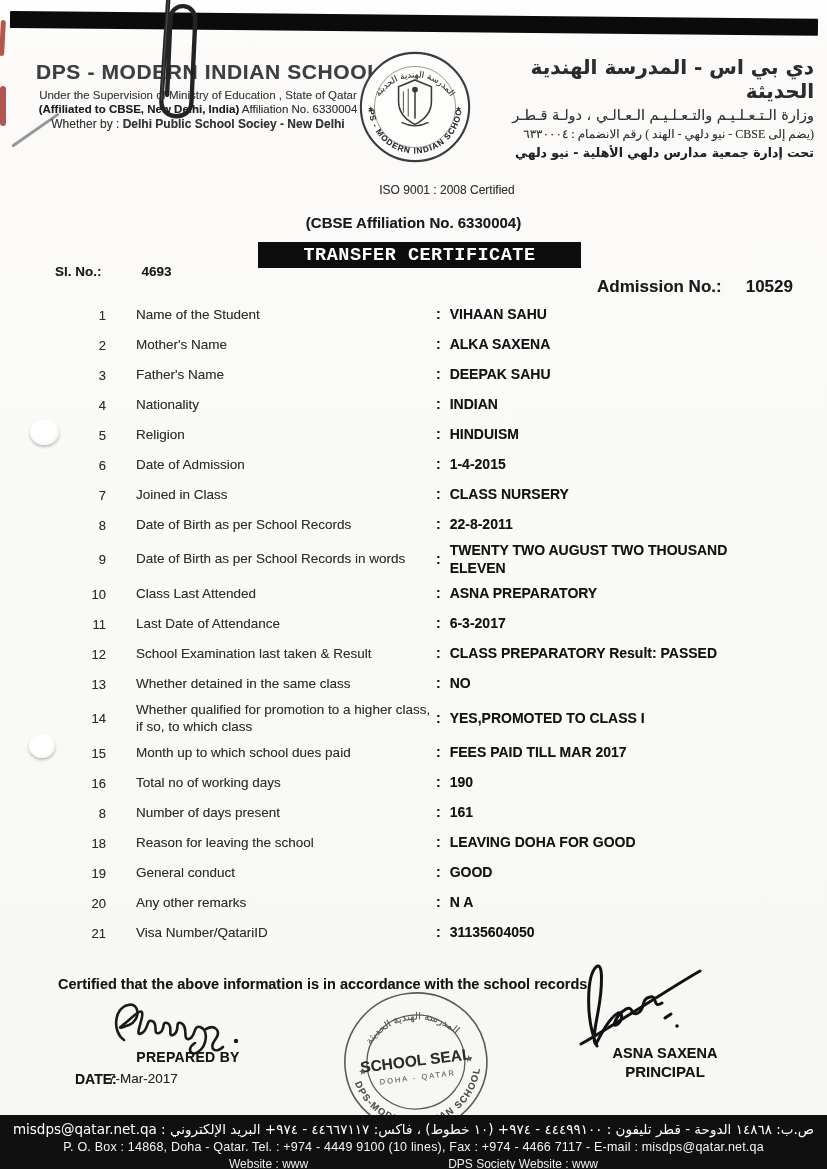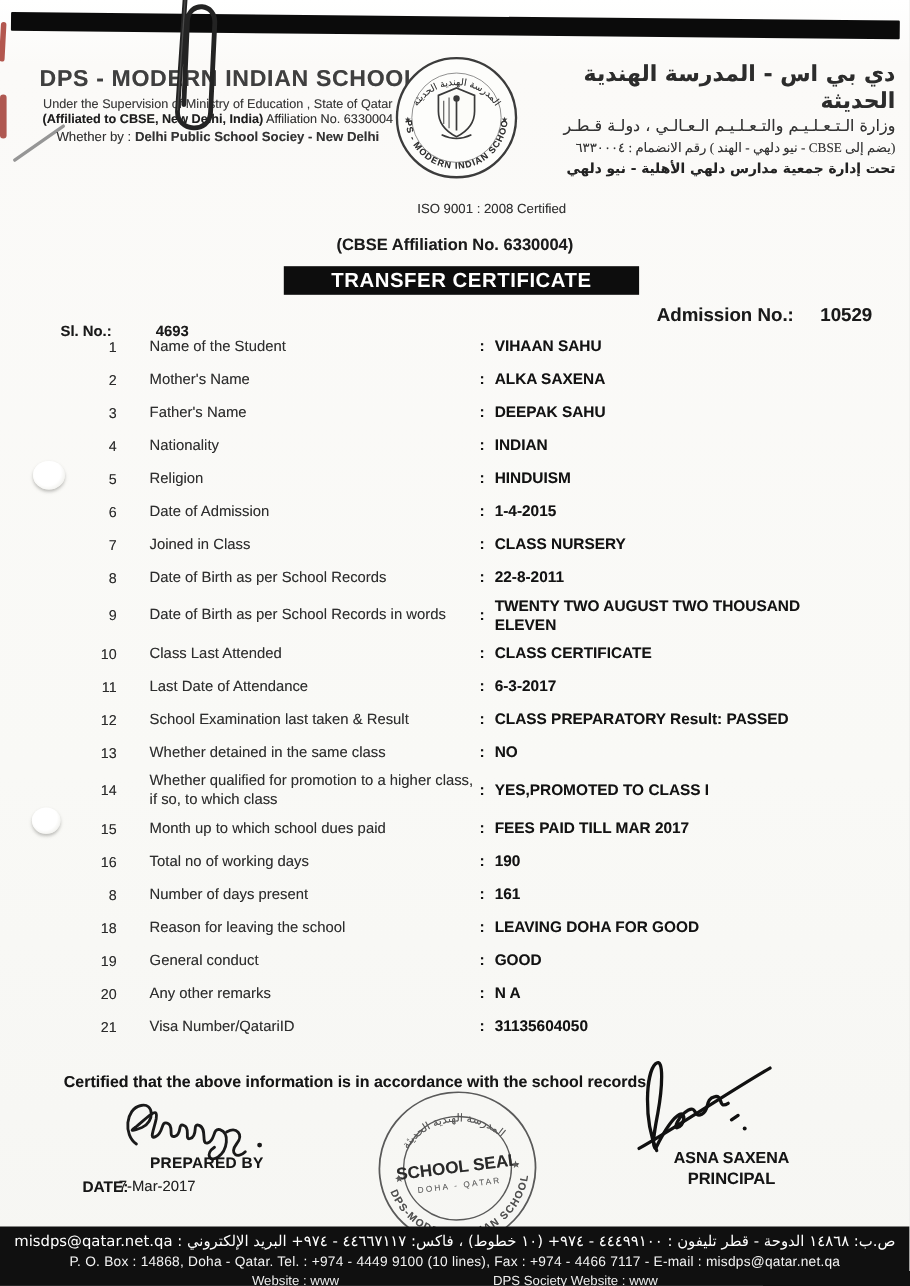--- a/index.html
+++ b/index.html
@@ -31,24 +31,24 @@
   .logo-wrap{position:absolute;left:357px;top:49px;width:116px;height:116px;}
   .iso{position:absolute;left:358px;top:183px;width:178px;text-align:center;font-size:12px;color:#333;}
   .hdr-right{position:absolute;right:13px;top:55px;width:330px;text-align:right;}
   .ar-name{font-size:20px;font-weight:bold;color:#2c2c2c;}
   .ar-l2{font-size:14.5px;color:#333;margin-top:4px;}
   .ar-l3{font-size:12px;color:#333;margin-top:4px;font-family:Liberation Serif, serif;}
   .ar-l4{font-size:12.5px;font-weight:bold;color:#222;margin-top:3px;}
 
   
   .cbse-line{position:absolute;left:0;right:0;top:214px;text-align:center;font-size:15px;font-weight:bold;color:#1b1b1b;}
-  .title-bar{position:absolute;left:258px;top:242px;width:323px;height:26px;background:#0d0d0d;color:#fff;display:flex;align-items:center;justify-content:center;font-size:18.5px;font-weight:bold;letter-spacing:.5px;}
-
-  
-  .meta-sl{position:absolute;left:55px;top:293px;font-size:13.5px;font-weight:bold;color:#1a1a1a;}
+  .title-bar{position:absolute;left:258px;top:242px;width:323px;height:26px;background:#0d0d0d;color:#fff;display:flex;align-items:center;justify-content:center;font-size:18.5px;font-weight:bold;letter-spacing:.5px;font-family:Liberation Mono, monospace;}
+
+  
+  .meta-sl{position:absolute;left:55px;top:264px;font-size:13.5px;font-weight:bold;color:#1a1a1a;}
   .meta-sl .val{margin-left:40px;}
   .meta-adm{position:absolute;left:597px;top:277px;font-size:17px;font-weight:bold;color:#1a1a1a;}
   .meta-adm .val{margin-left:24px;}
 
   
   .rows{position:absolute;left:58px;top:300px;width:718px;}
   .row{display:grid;grid-template-columns:48px 30px 300px auto;align-items:center;height:30px;}
   .row.tall{height:39px;}
   .row-no{grid-column:1;text-align:right;font-size:13px;color:#2b2b2b;}
   .row-label{grid-column:3;font-size:13.5px;color:#2e2e2e;line-height:1.22;}
@@ -214,21 +214,21 @@
         <span class="row-colon">:</span>
         <span class="row-vtext">TWENTY TWO AUGUST TWO THOUSAND<br>ELEVEN</span>
       </div>
     </div>
 
     <div class="row">
       <div class="row-no">10</div>
       <div class="row-label">Class Last Attended</div>
       <div class="row-value">
         <span class="row-colon">:</span>
-        <span class="row-vtext">CLASS CERTIFICATE</span>
+        <span class="row-vtext">ASNA PREPARATORY</span>
       </div>
     </div>
 
     <div class="row">
       <div class="row-no">11</div>
       <div class="row-label">Last Date of Attendance</div>
       <div class="row-value">
         <span class="row-colon">:</span>
         <span class="row-vtext">6-3-2017</span>
       </div>

